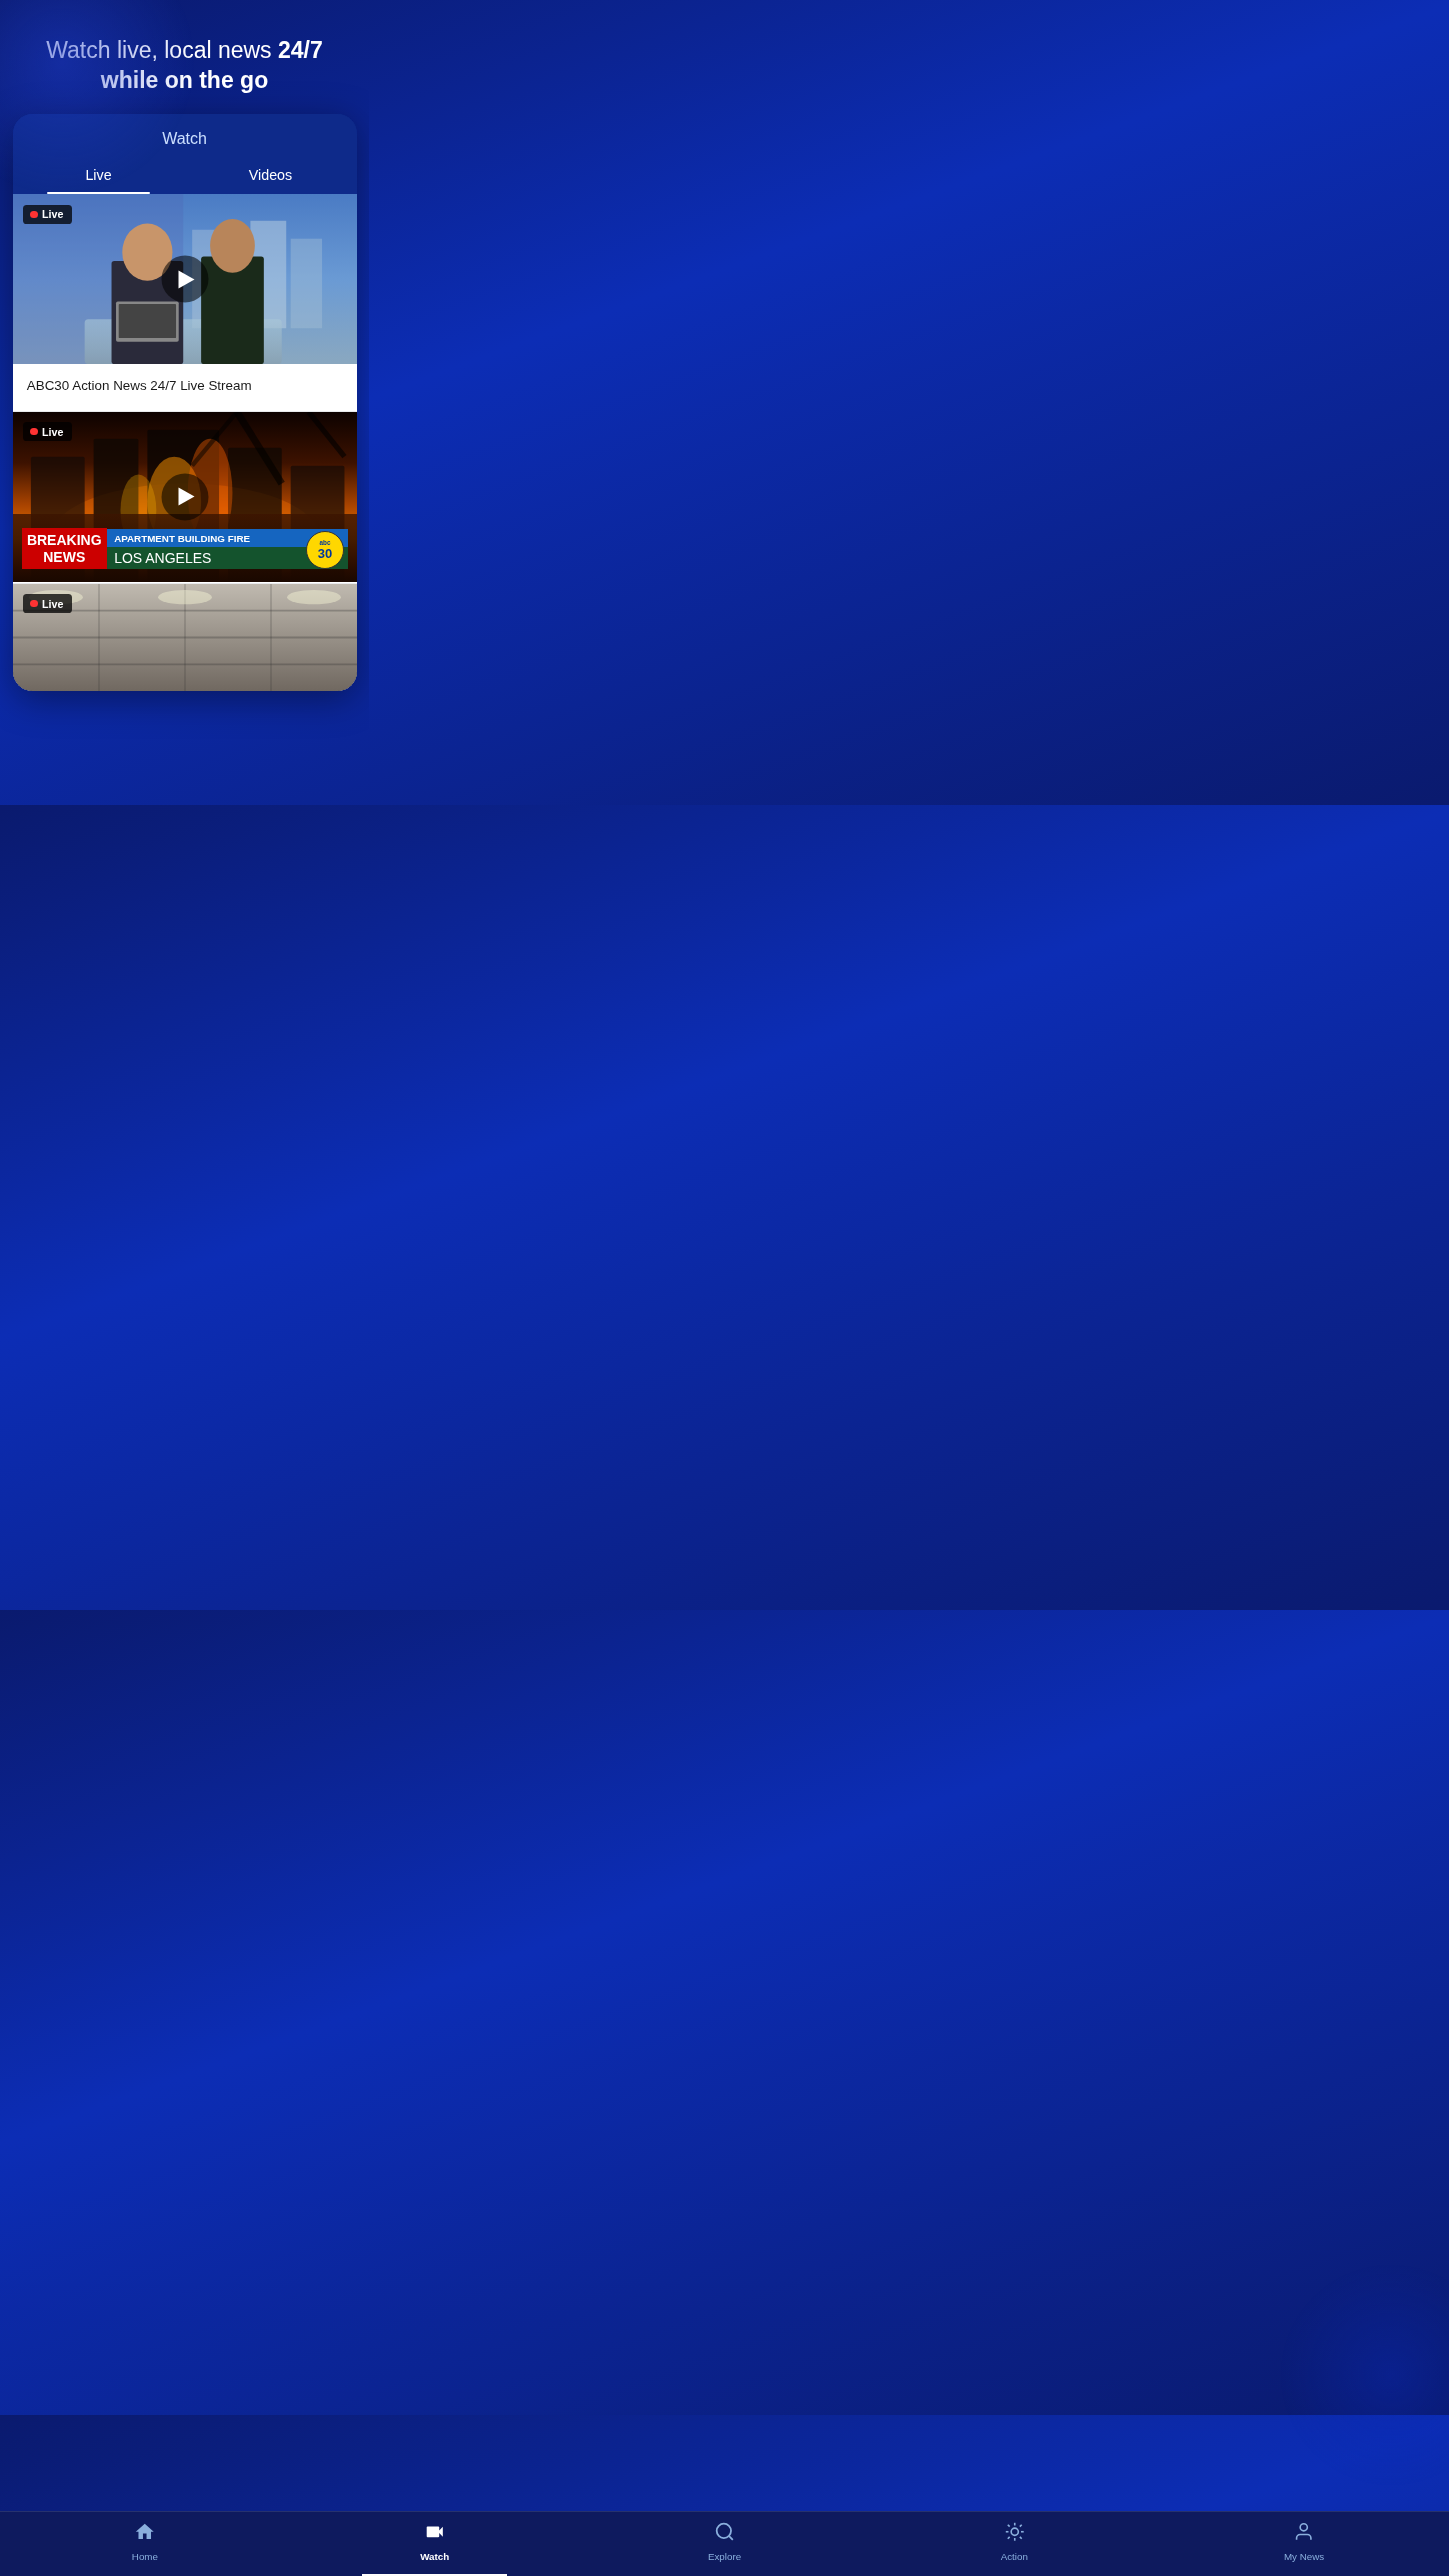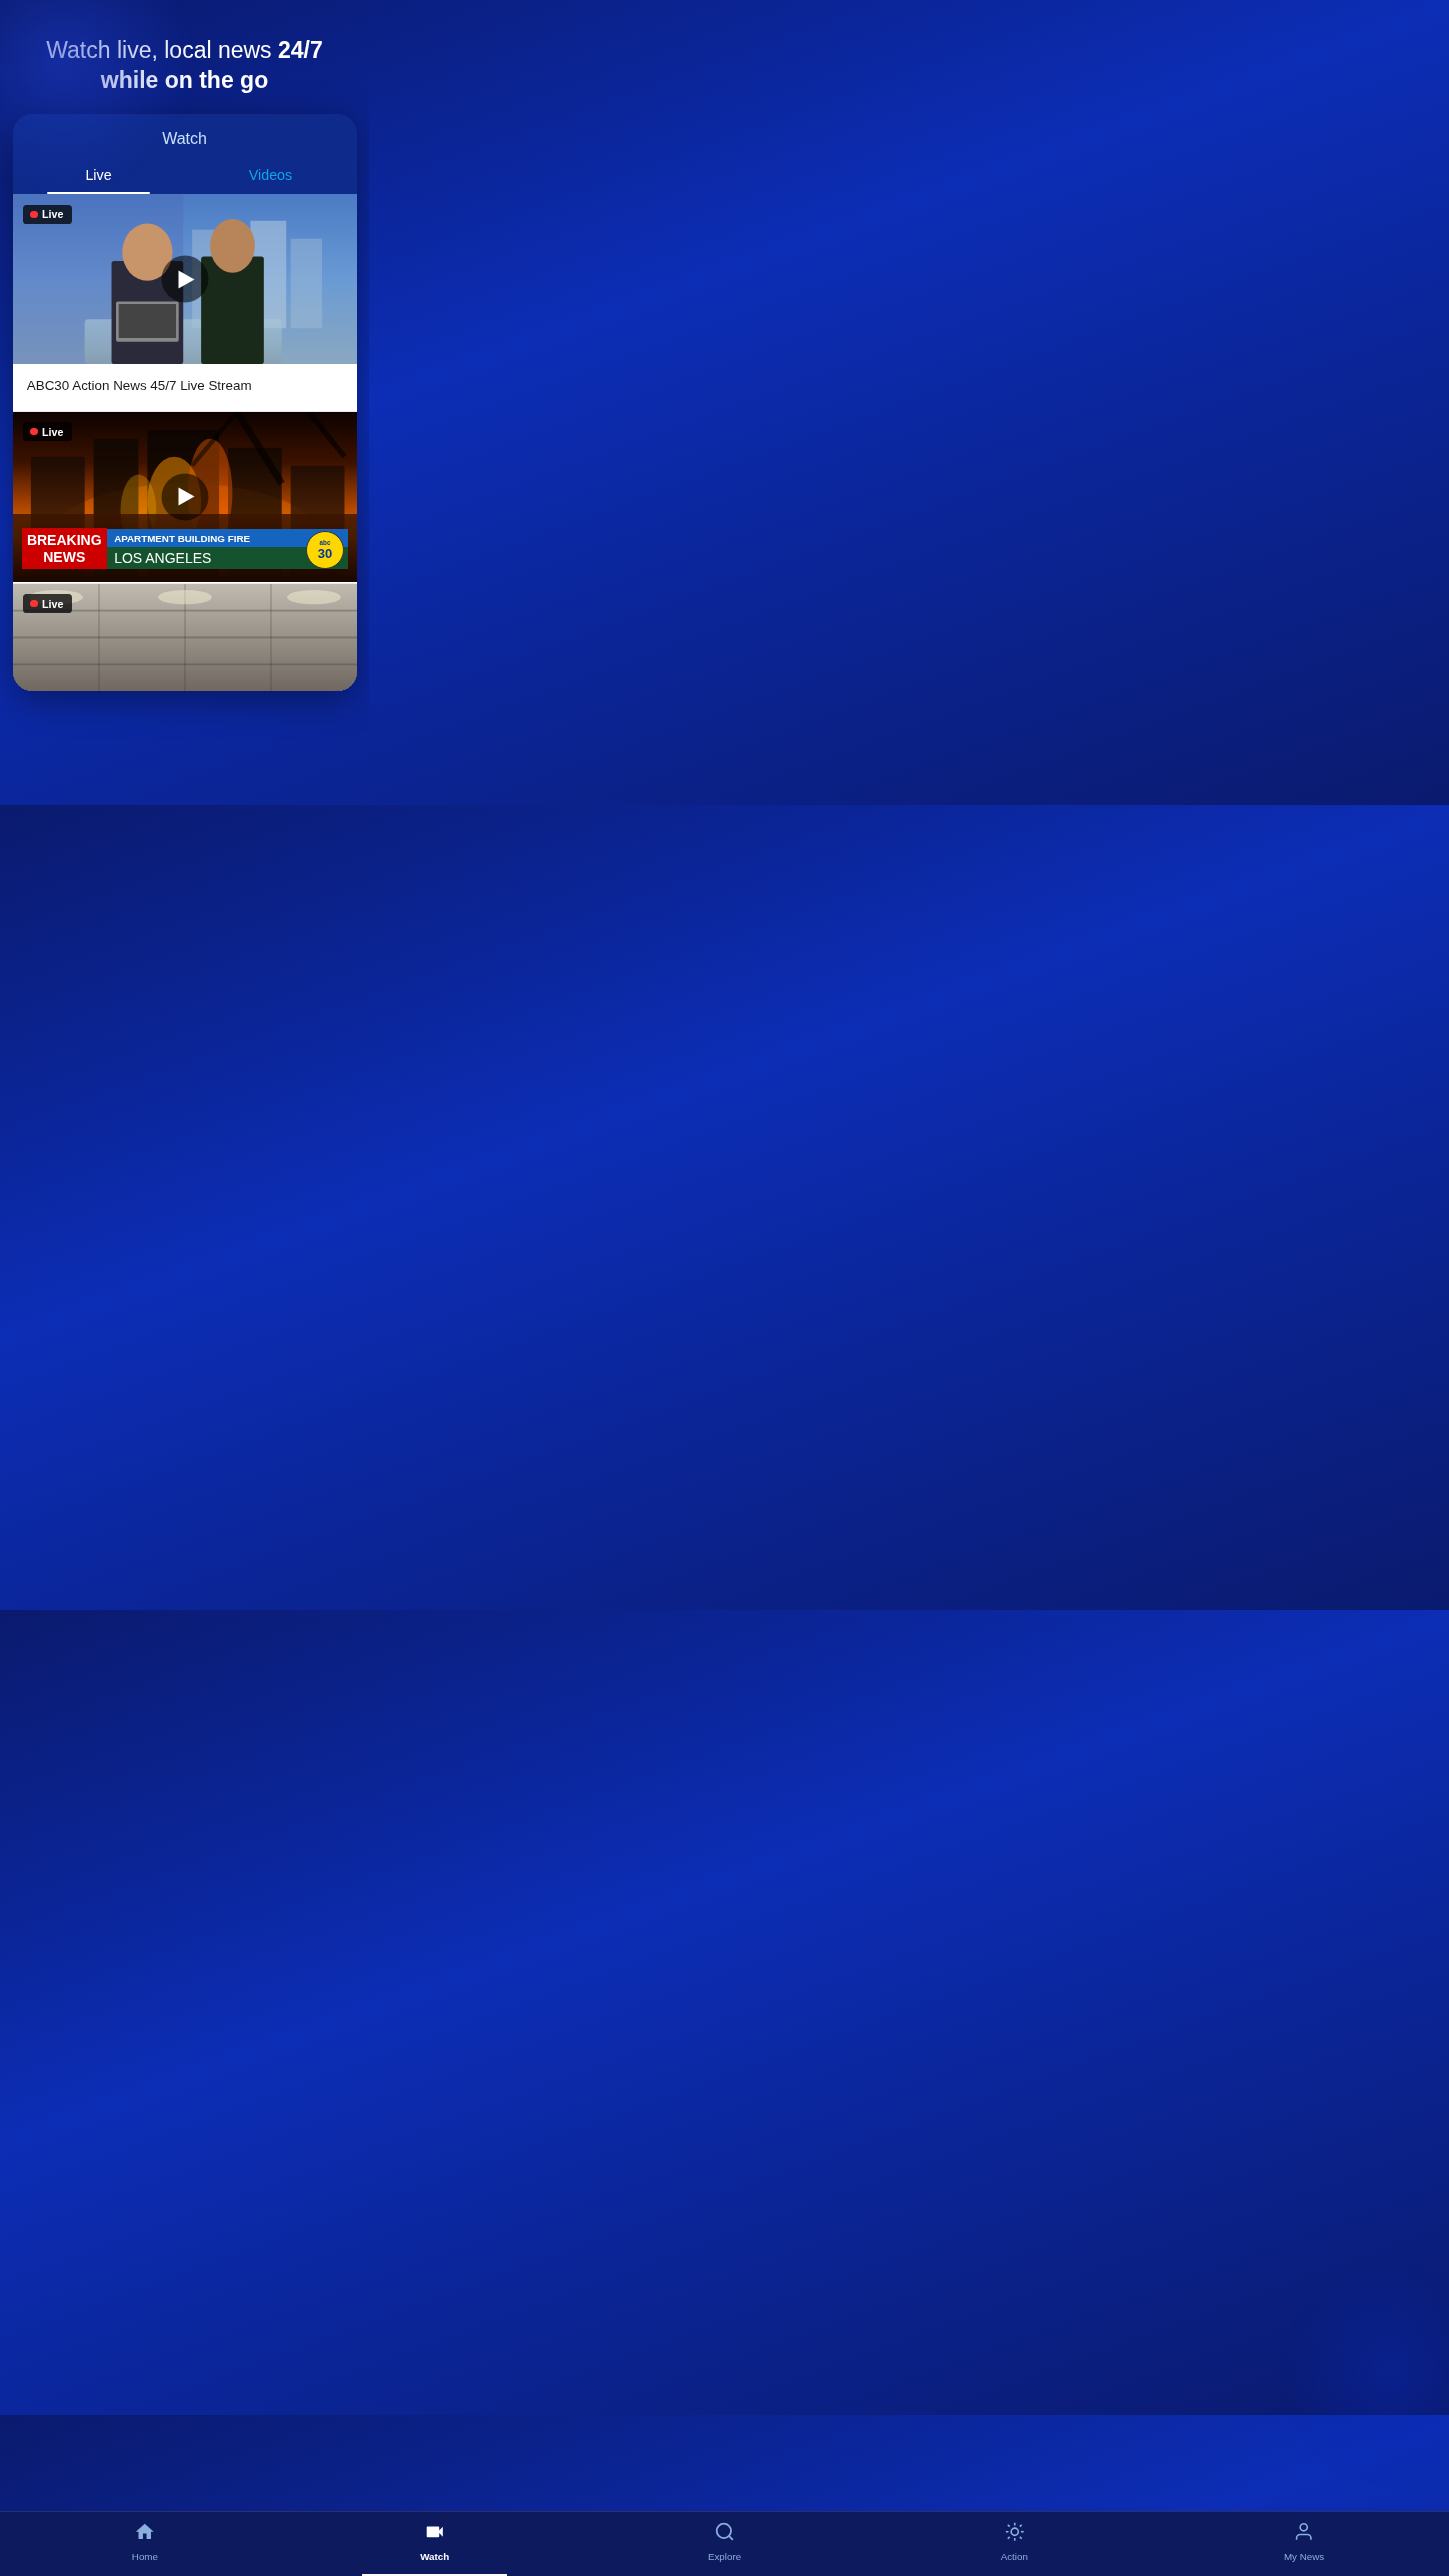--- a/index.html
+++ b/index.html
@@ -71,21 +71,21 @@
       display: flex;
       margin-top: 10.7px;
       background: #0e2a8a;
     }
 
     .tab {
       flex: 1;
       text-align: center;
       padding: 9px 0 10.7px;
       font-size: 14.3px;
-      color: #0ea5e9;
+      color: #ffffff;
       position: relative;
       cursor: pointer;
     }
 
     .tab.active {
       color: #ffffff;
       font-weight: 500;
     }
 
     .tab.active::after {
@@ -392,21 +392,21 @@
           </div>
           <div class="live-badge">
             <span class="live-dot"></span>
             <span>Live</span>
           </div>
           <div class="play-btn">
             <div class="play-triangle"></div>
           </div>
         </div>
         <div class="video-title">
-          <span>ABC30 Action News 45/7 Live Stream</span>
+          <span>ABC30 Action News 24/7 Live Stream</span>
         </div>
       </div>
 
       <div class="video-card">
         <div class="thumbnail-container">
           <div class="thumb-fire">
             <svg width="100%" height="100%" viewBox="0 0 384 190" preserveAspectRatio="xMidYMid slice" style="position:absolute;top:0;left:0;">
               <defs>
                 <linearGradient id="fireGrad" x1="0%" y1="0%" x2="0%" y2="100%">
                   <stop offset="0%" style="stop-color:#0d0200;stop-opacity:1"></stop>

